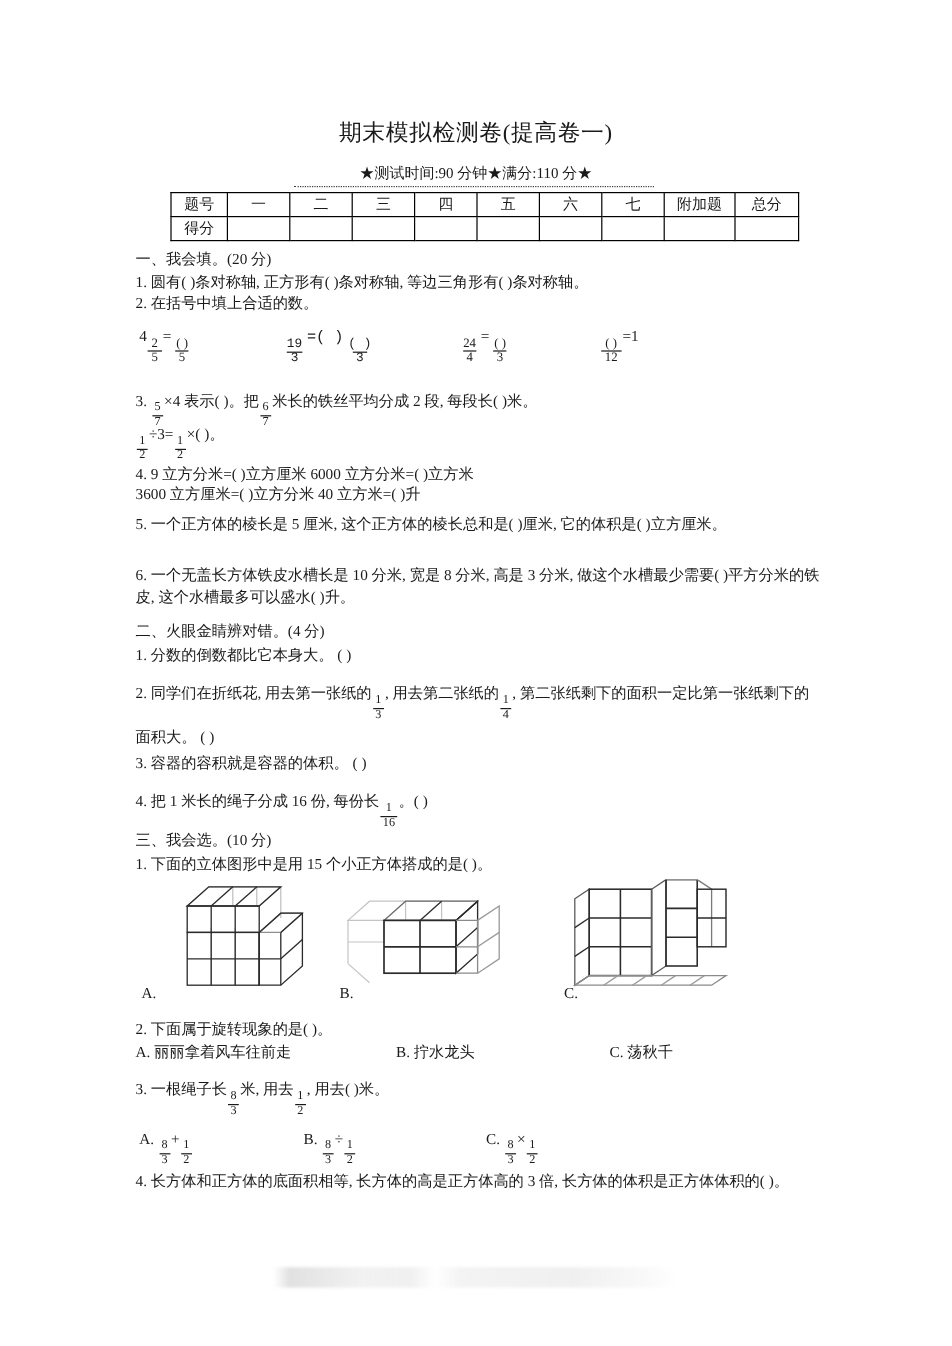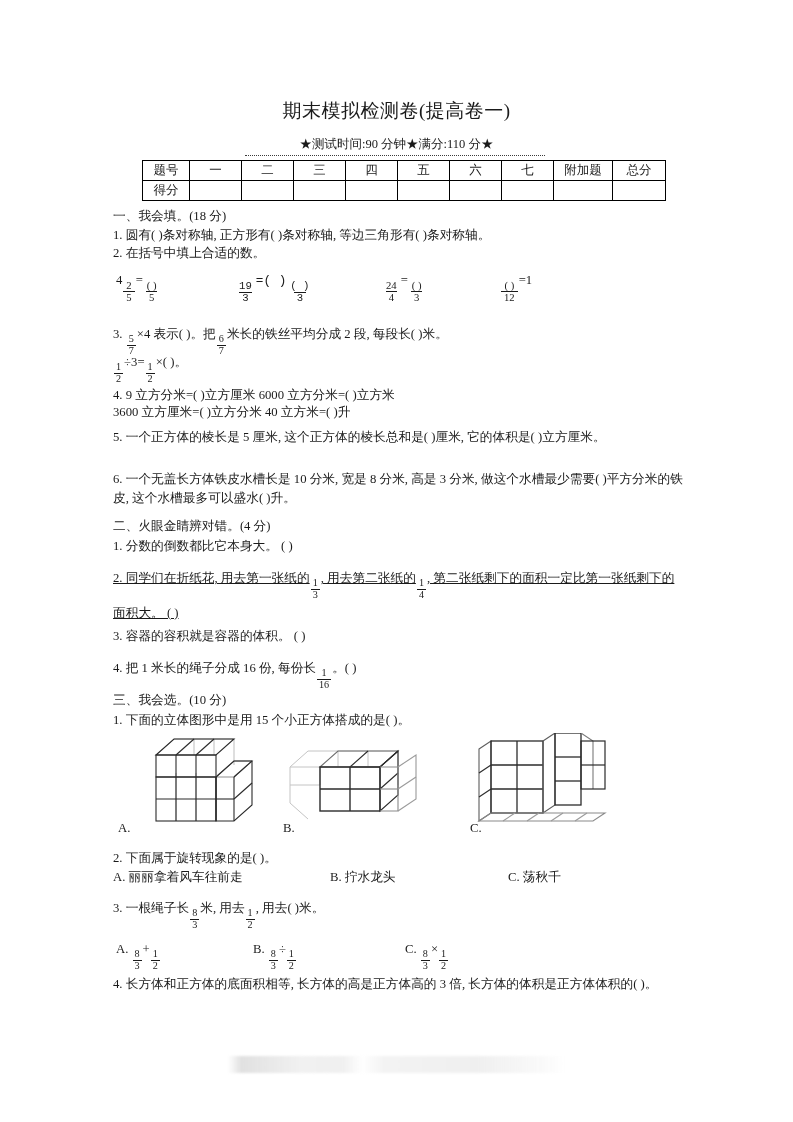--- a/index.html
+++ b/index.html
@@ -163,21 +163,21 @@
       <td></td>
       <td></td>
       <td></td>
       <td></td>
       <td></td>
       <td></td>
     </tr>
   </tbody>
     </table>
 
-  <div class="blk sec-head" style="left:113px; top:208px;">一、我会填。(18 分)</div>
+  <div class="blk sec-head" style="left:113px; top:208px;">一、我会填。(20 分)</div>
 
   <div class="blk" style="left:113px; top:227px;">1. 圆有(        )条对称轴, 正方形有(      )条对称轴, 等边三角形有(      )条对称轴。</div>
 
   <div class="blk" style="left:113px; top:245px;">2. 在括号中填上合适的数。</div>
 
   <div class="blk" style="left:116px; top:272px;">
     <span>4</span><span class="dfrac">
         <span class="nu">2</span>
         <span class="de">5</span>
       </span><span>=</span><span class="dfrac">
@@ -237,21 +237,21 @@
   <div class="blk" style="left:113px; top:404px;">3600 立方厘米=(      )立方分米 40 立方米=(            )升</div>
 
   <div class="wrapblk" style="left:113px; top:428px; width:570px;">5. 一个正方体的棱长是 5 厘米, 这个正方体的棱长总和是(      )厘米, 它的体积是(      )立方厘米。</div>
 
   <div class="wrapblk" style="left:113px; top:470px; width:570px;">6. 一个无盖长方体铁皮水槽长是 10 分米, 宽是 8 分米, 高是 3 分米, 做这个水槽最少需要(      )平方分米的铁皮, 这个水槽最多可以盛水(      )升。</div>
 
   <div class="blk sec-head" style="left:113px; top:518px;">二、火眼金睛辨对错。(4 分)</div>
 
   <div class="blk" style="left:113px; top:538px;">1. 分数的倒数都比它本身大。      (        )</div>
 
-  <div class="wrapblk" style="left:113px; top:565px; width:570px; line-height:26px;text-decoration:underline;">
+  <div class="wrapblk" style="left:113px; top:565px; width:570px; line-height:26px;">
     <span>2. 同学们在折纸花, 用去第一张纸的</span><span class="frac">
         <span class="nu">1</span>
         <span class="de">3</span>
       </span><span>, 用去第二张纸的</span><span class="frac">
         <span class="nu">1</span>
         <span class="de">4</span>
       </span><span>, 第二张纸剩下的面积一定比第一张纸剩下的面积大。        (        )</span>
   </div>
 
   <div class="blk" style="left:113px; top:628px;">3. 容器的容积就是容器的体积。        (        )</div>

